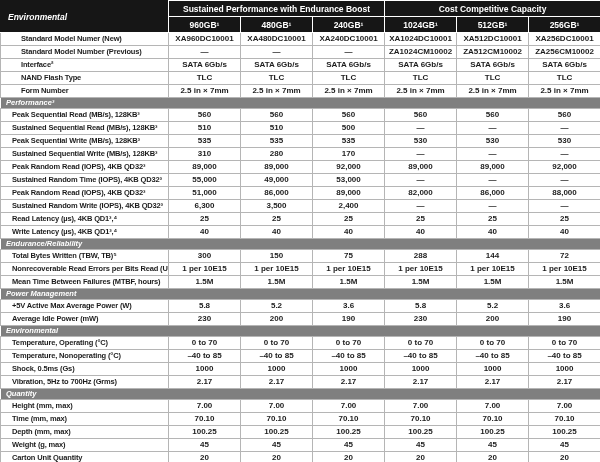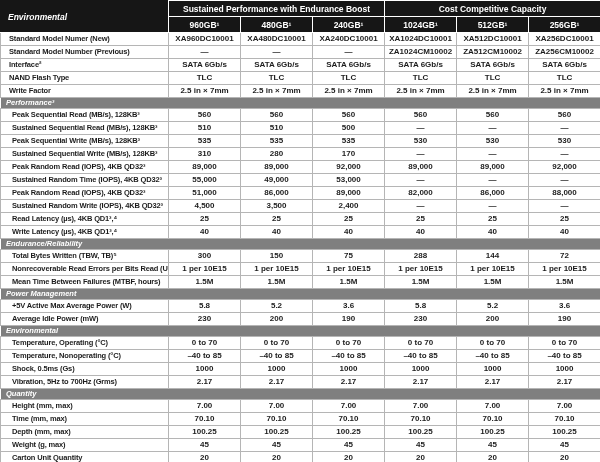--- a/index.html
+++ b/index.html
@@ -39,21 +39,21 @@
     border:1px solid var(--border);
     font-size:8px;
     height:12px;
     padding:0;
     line-height:12px;
     white-space:nowrap;
     overflow:hidden;
   }
   td.label{
     text-align:left;
-    padding-left:8px;
+    padding-left:20px;
     font-size:7.5px;
     letter-spacing:-0.15px;
     font-weight:600;
   }
   td.label.indent{padding-left:11px;margin-left:44px;}
   td.val{text-align:center;font-weight:600;}
   tr.section-row td{
     background:var(--section-bg);
     color:#ffffff;
     font-weight:bold;
@@ -127,21 +127,21 @@
       <tr>
         <td class="label">NAND Flash Type</td>
         <td class="val">TLC</td>
         <td class="val">TLC</td>
         <td class="val">TLC</td>
         <td class="val">TLC</td>
         <td class="val">TLC</td>
         <td class="val">TLC</td>
       </tr>
       <tr>
-        <td class="label">Write Factor</td>
+        <td class="label">Form Number</td>
         <td class="val">2.5 in × 7mm</td>
         <td class="val">2.5 in × 7mm</td>
         <td class="val">2.5 in × 7mm</td>
         <td class="val">2.5 in × 7mm</td>
         <td class="val">2.5 in × 7mm</td>
         <td class="val">2.5 in × 7mm</td>
       </tr>
       <tr class="section-row">
         <td colspan="7">Performance³</td>
       </tr>
@@ -203,21 +203,21 @@
         <td class="label indent">Peak Random Read (IOPS), 4KB QD32³</td>
         <td class="val">51,000</td>
         <td class="val">86,000</td>
         <td class="val">89,000</td>
         <td class="val">82,000</td>
         <td class="val">86,000</td>
         <td class="val">88,000</td>
       </tr>
       <tr>
         <td class="label indent">Sustained Random Write (IOPS), 4KB QD32³</td>
-        <td class="val">4,500</td>
+        <td class="val">6,300</td>
         <td class="val">3,500</td>
         <td class="val">2,400</td>
         <td class="val">—</td>
         <td class="val">—</td>
         <td class="val">—</td>
       </tr>
       <tr>
         <td class="label indent">Read Latency (µs), 4KB QD1³,⁴</td>
         <td class="val">25</td>
         <td class="val">25</td>

